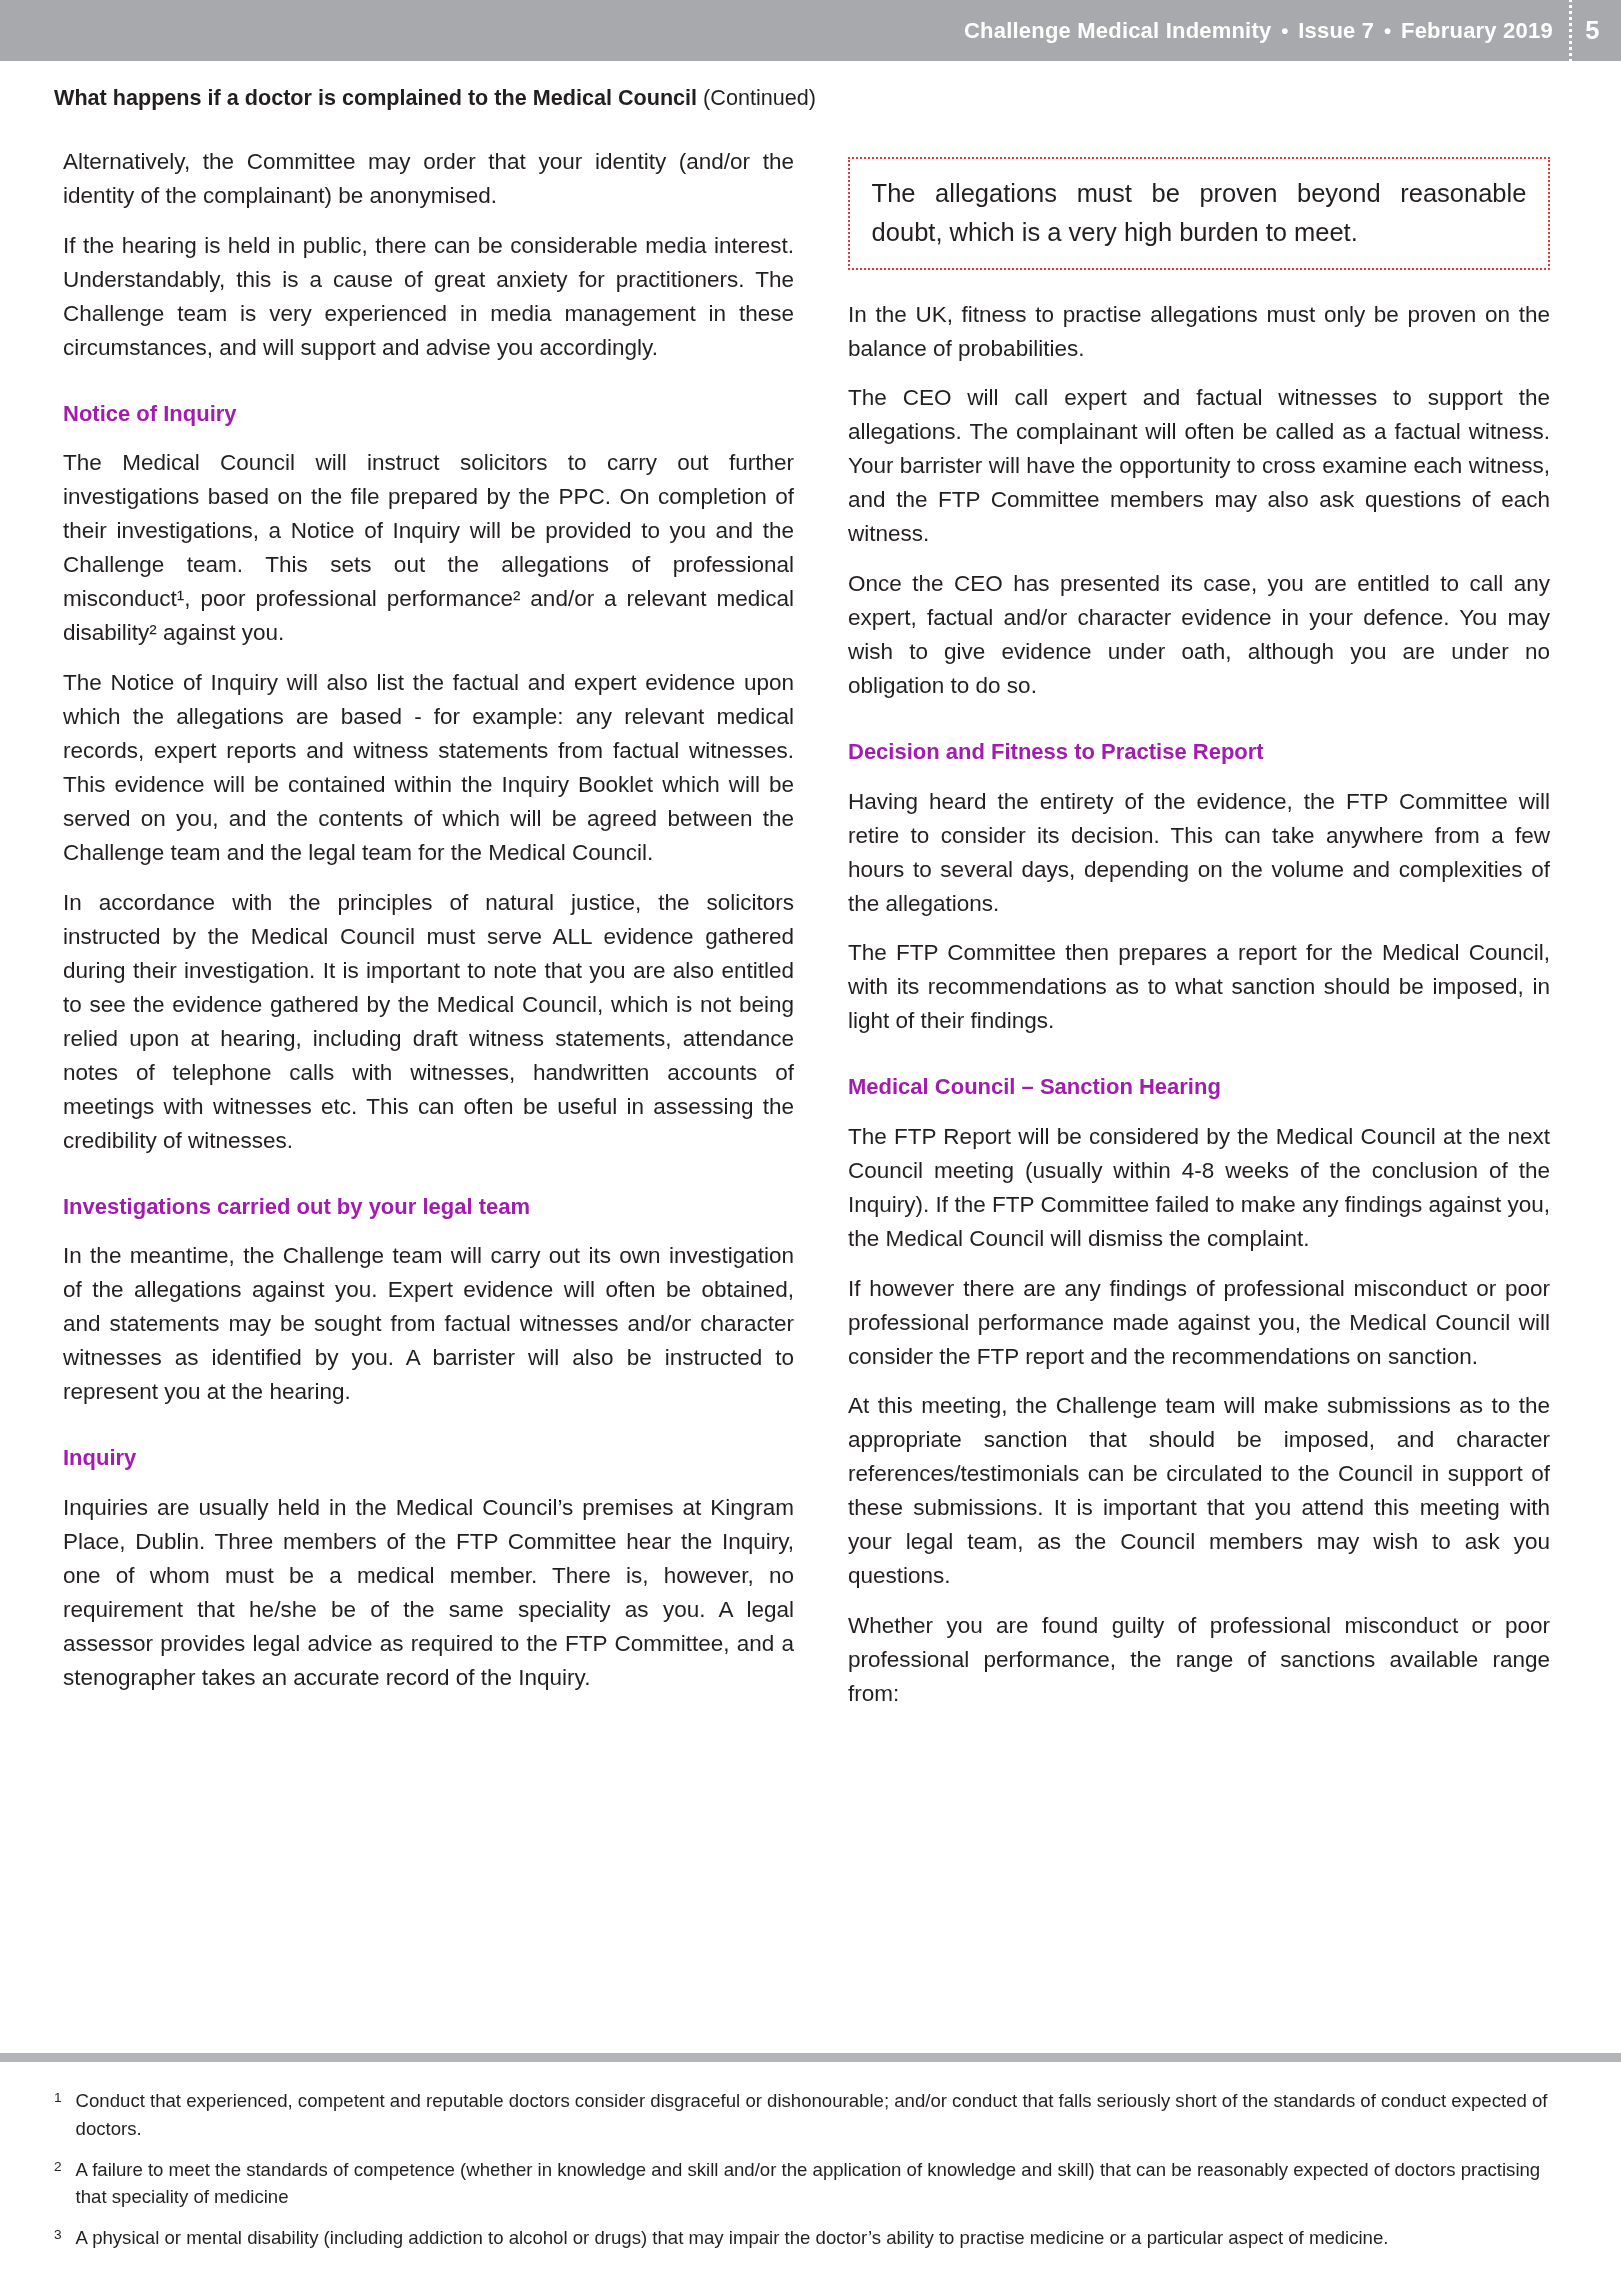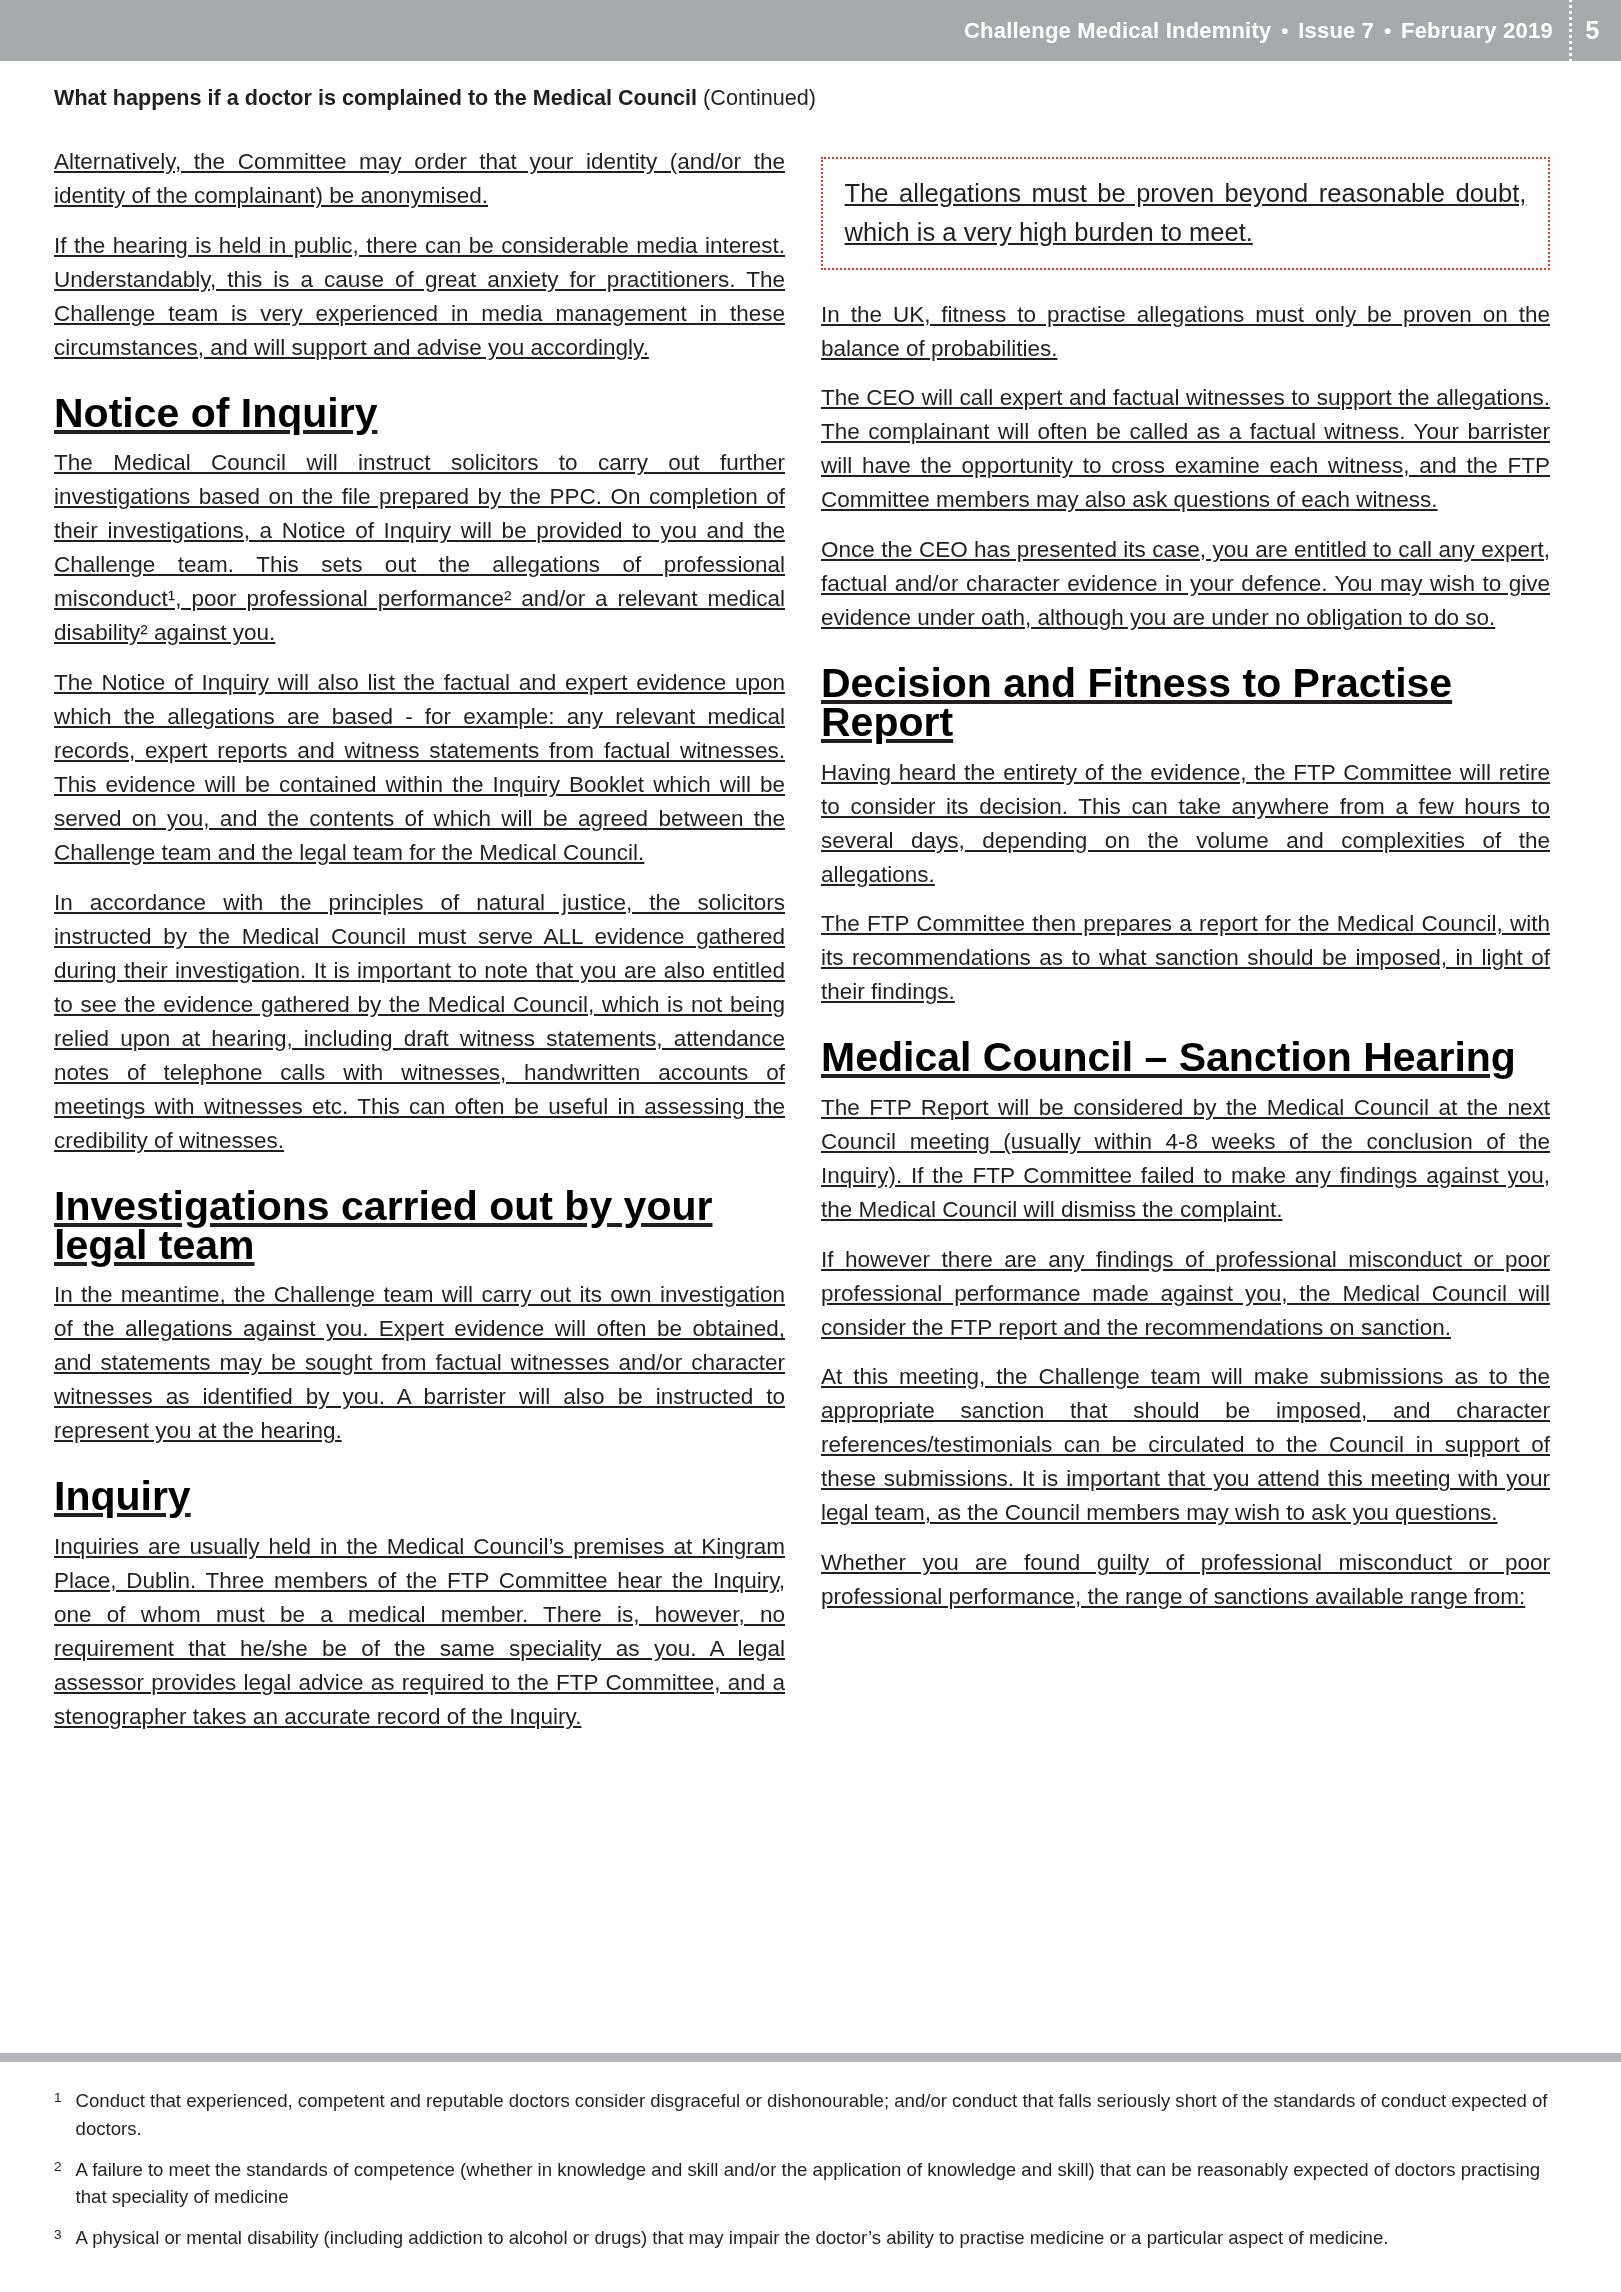--- a/index.html
+++ b/index.html
@@ -63,42 +63,41 @@
     font-size: 21.6px;
     line-height: 27.4px;
   }
   .ct-bold { font-weight: bold; text-align: right; }
   .ct-normal { font-weight: normal; }
 
   
   .columns {
     position: absolute;
     top: 145px;
-    left: 0;
+    left: 9px;
     right: 0;
     height: 1906px;
     display: flex;
     padding: 0 71px 0 54px;
     box-sizing: border-box;
-    gap: 36px;
+    gap: 54px;
     overflow: hidden;
-    text-decoration: underline;
   }
   .col-left  { flex: 0 0 731px; width: 731px; }
   .col-right { flex: 1; min-width: 0; }
 
   .body-text {
     font-size: 22.5px;
     line-height: 34px;
     text-align: justify;
     margin: 0 0 15.7px 0;
   }
   .section-heading {
-    color: #000000;
-    font-size: 41px;
+    color: #a21caf;
+    font-size: 22px;
     line-height: 39px;
     font-weight: bold;
     margin: 29px 0 13.7px 0;
   }
 
   
   .callout {
     border: 2.9px dotted #e6392d;
     padding: 15.7px 21.6px;
     margin: 11.8px 0 27.4px 0;

